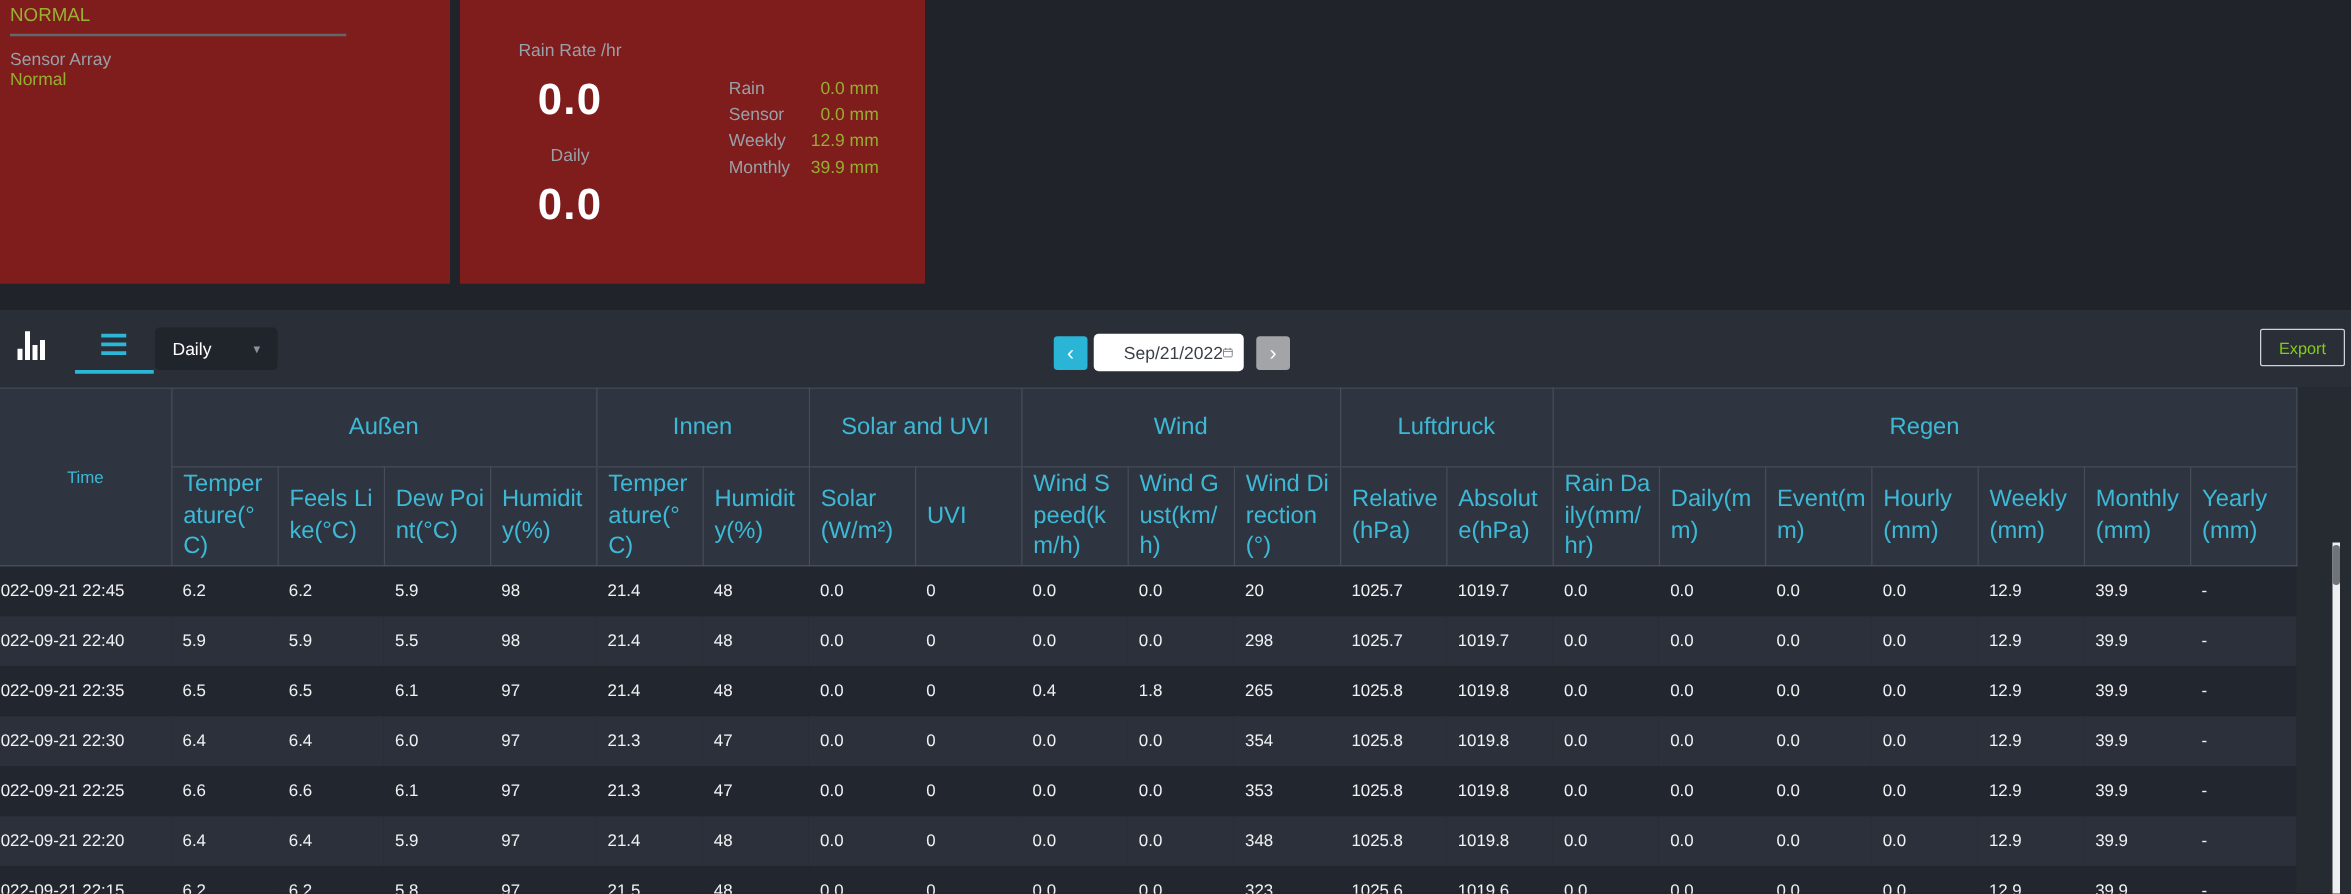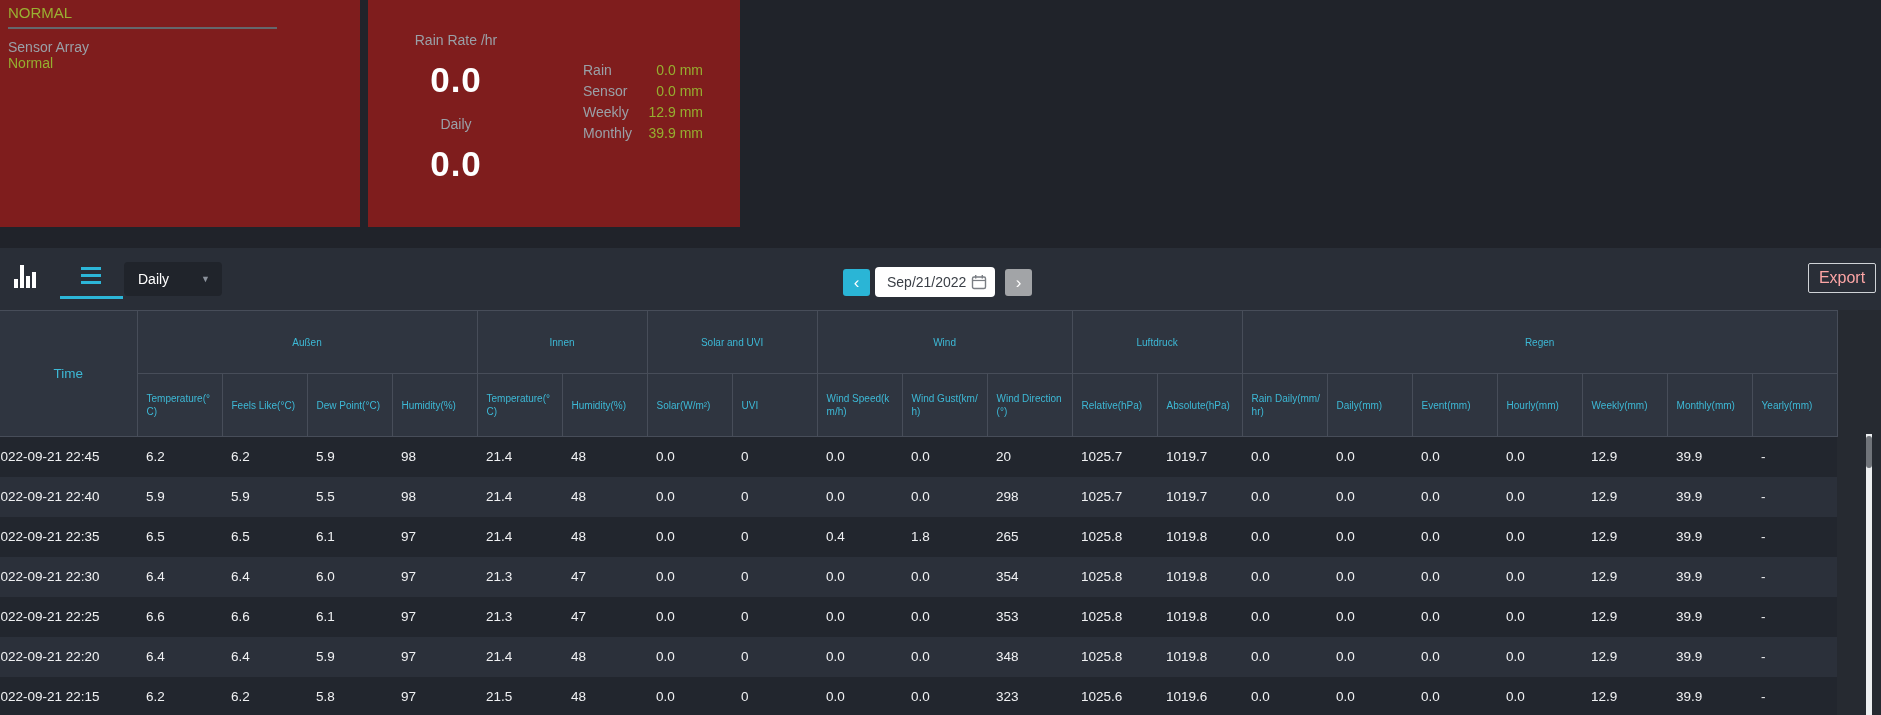--- a/index.html
+++ b/index.html
@@ -43,30 +43,30 @@
     background:#20242b; border-radius:4px; display:flex; align-items:center;
     justify-content:space-between; padding:0 12px 0 14px; color:#ffffff; font-size:14px; cursor:pointer; }
   .caret { font-size:9px; color:#8b929c; }
 
   .date-btn { position:absolute; top:21px; width:27px; height:27px; border:none; border-radius:3px;
     color:#ffffff; font-size:17px; line-height:25px; text-align:center; padding:0; cursor:pointer; }
   .date-prev { left:843px; background:#2ab5d6; }
   .date-next { left:1005px; background:#a2a4a7; }
   .date-field { position:absolute; left:875px; top:19px; width:120px; height:30px; background:#ffffff;
     border-radius:4px; display:flex; align-items:center; justify-content:space-between;
-    padding:0 8px 0 12px; color:#3a3f46; font-size:14px; cursor:pointer; }
+    padding:0 8px 0 24px; color:#3a3f46; font-size:14px; cursor:pointer; }
   .cal-icon { display:block; }
 
   .export { position:absolute; left:1808px; top:15px; width:68px; height:30px; background:transparent;
-    border:1px solid #cfd2d6; border-radius:2px; color:#fca5a5; font-size:16px; cursor:pointer; }
+    border:1px solid #cfd2d6; border-radius:2px; color:#84cc16; font-size:13px; cursor:pointer; }
 
   
   .table-wrap { position:absolute; top:310px; left:0; width:1881px; height:405px; background:#262a31; }
   table { border-collapse:collapse; table-layout:fixed; width:1837px; }
-  thead th { background:#2f3540; color:#3db9d6; font-weight:normal; font-size:10px;
+  thead th { background:#2f3540; color:#3db9d6; font-weight:normal; font-size:19px;
     border:1px solid #474d59; }
   th.group-h { height:63px; text-align:center; }
   th.col-h { height:63px; text-align:left; vertical-align:middle; padding:2px 4px 2px 9px;
     word-break:break-all; line-height:1.3; }
   th.time-h { text-align:center; border-left:none; font-size:13.5px; }
   tbody td { height:40px; padding:0 4px 0 9px; font-size:13.5px; color:#f0f1f3; white-space:nowrap; }
   tr.odd  { background:#22262e; }
   tr.even { background:#2b303a; }
   td.time { padding-left:0; }
   td.time span { display:inline-block; margin-left:-7px; }

